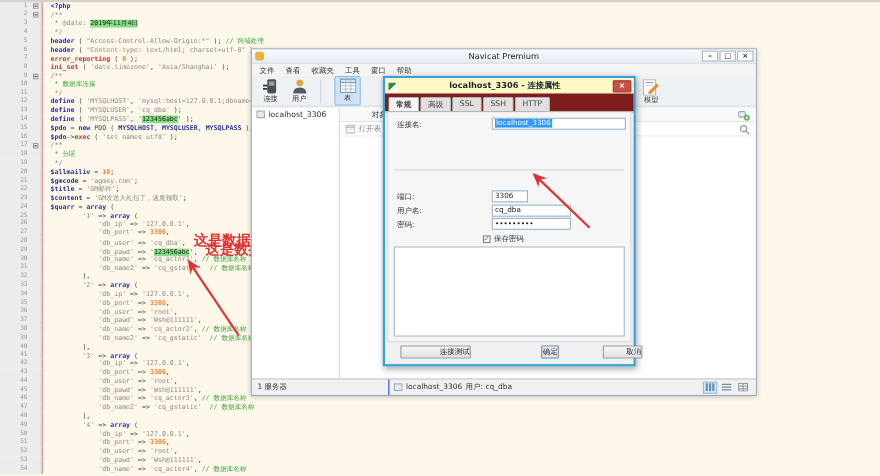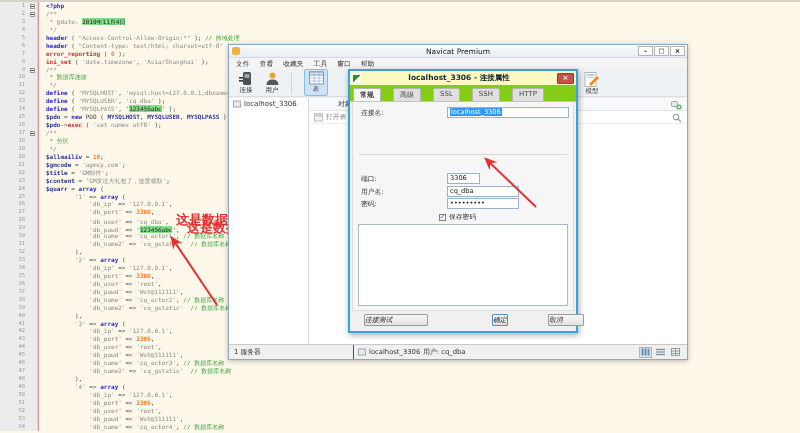--- a/index.html
+++ b/index.html
@@ -67,38 +67,38 @@
   .st-view.active { background:#dbe9f5; border-color:#8cbce0; }
 
   
   .dialog { position:absolute; left:348px; top:69px; width:230px; height:264px; background:#f0f0f0;
             border:2px solid #35a3dc; box-shadow:1px 2px 6px rgba(0,0,0,.35); z-index:10; }
   .dlg-titlebar { height:14px; background:#fef9c3; display:flex; align-items:center; }
   .dlg-appicon { width:9px; height:9px; margin-left:2px; background:linear-gradient(135deg,#2e8f2e 55%,#ffffff 55%); border:1px solid #fff; }
   .dlg-title { flex:1; text-align:center; font-size:7.5px; font-weight:bold; color:#14262e; }
   .dlg-close { width:17px; height:11px; background:#c85048; border:1px solid #a03830; border-radius:1px;
                color:#fff; font-size:7px; line-height:9px; text-align:center; font-weight:bold; margin-right:2px; }
-  .dlg-tabs { display:flex; gap:12px; padding:3px 3px 0 3px; height:17px; border-bottom:1px solid #c4c4c4; background:#84cc16; }
+  .dlg-tabs { display:flex; gap:1px; padding:3px 3px 0 3px; height:17px; border-bottom:1px solid #c4c4c4; background:#7f1d1d; }
   .dlg-tab { padding:1px 6px 0 6px; font-size:7px; color:#444; background:#e0e0e0; border:1px solid #b6b6b6;
              border-bottom:none; border-radius:2px 2px 0 0; }
   .dlg-tab.active { background:#f6f6f6; font-weight:bold; }
   .dlg-content { position:absolute; top:31px; bottom:20px; left:2px; right:2px; background:#f6f6f6; border:1px solid #dcdcdc; border-top:none; }
   .f-row { position:absolute; left:8px; right:8px; height:11px; display:flex; align-items:center; font-size:6.8px; color:#333; }
   .inp { position:absolute; left:86px; height:11px; background:#fff; border:1px solid #9bb3c8;
          font-size:6.6px; line-height:9px; padding:0 2px; color:#222; overflow:hidden; white-space:nowrap; }
   .inp.w-full { width:122px; } .inp.w-port { width:33px; } .inp.w-user { width:72px; }
   .sel { background:#3297fd; color:#fff; padding:0 1px; }
   .f-sep { position:absolute; left:6px; right:6px; top:52px; height:1px; background:#d8d8d8; }
   .cb-row { position:absolute; left:86px; top:110px; display:flex; align-items:center; gap:3px; font-size:6.8px; color:#333; }
   .cb { width:7px; height:7px; background:#fff; border:1px solid #808080; display:flex; align-items:center;
         justify-content:center; font-size:7px; line-height:7px; color:#2a6fd6; font-weight:bold; }
   .msg-box { position:absolute; left:5px; right:5px; top:122px; bottom:4px; background:#fff; border:1px solid #a8bcc8; }
   .dlg-buttons { position:absolute; bottom:4px; left:2px; right:2px; height:13px; }
   .btn { position:absolute; height:12px; background:linear-gradient(#f8f8f8,#e2e2e2); border:1px solid #9a9a9a;
-         border-radius:1px; font-size:6.8px; line-height:10px; text-align:left; color:#222;font-style:italic; }
+         border-radius:1px; font-size:6.8px; line-height:10px; text-align:right; color:#222; }
   .btn-test { left:12px; width:64px; }
   .btn-ok { left:140px; width:16px; border-color:#5a8cc0; }
   .btn-cancel { left:196px; width:36px; }
 
   .arrows { position:absolute; inset:0; z-index:20; pointer-events:none; }
 </style>
 </head>
 <body>
 
 <div class="screen">

